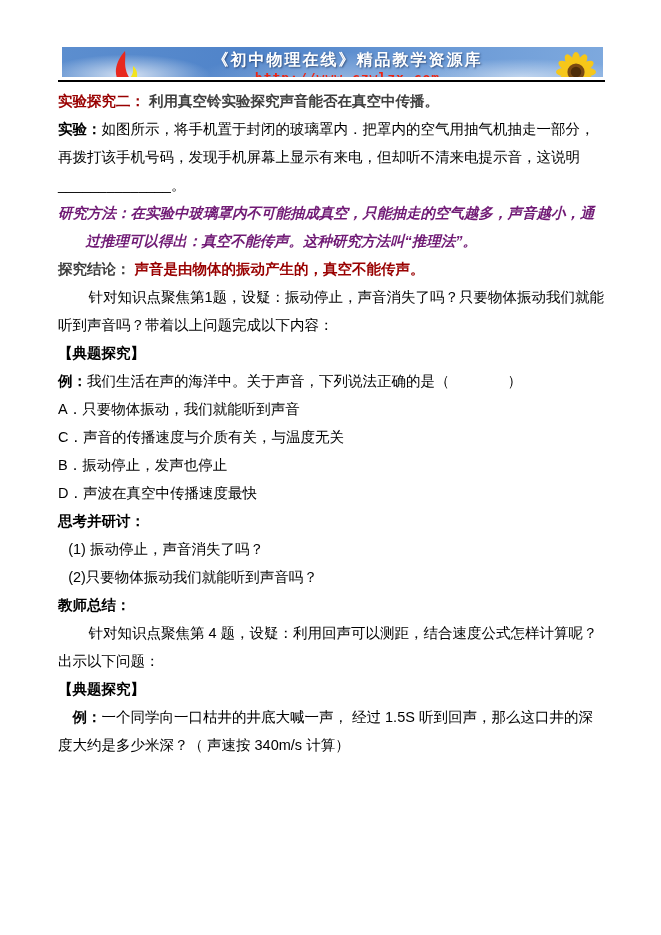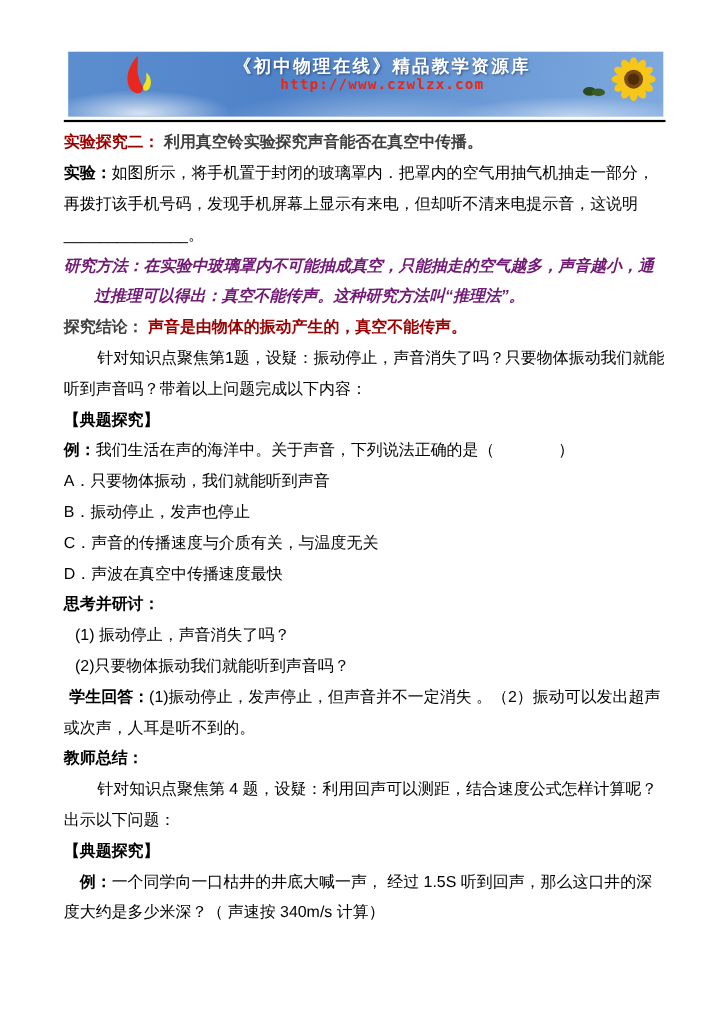--- a/index.html
+++ b/index.html
@@ -7,21 +7,21 @@
     width:661px;height:935px;background:#ffffff;
     font-family:"Liberation Sans", sans-serif;
     color:#000;
     -webkit-font-smoothing:none;
   }
   .page{padding:47px 56px 0 58px;}
 
   
   .header{border-bottom:2px solid #000;padding:0 0 3px 0;}
   .banner{
-    position:relative;height:59px;margin:0 2px 0 4px;overflow:hidden;
+    position:relative;height:30px;margin:0 2px 0 4px;overflow:hidden;
     background:
       radial-gradient(ellipse 120px 30px at 12% 95%, rgba(255,255,255,.75), rgba(255,255,255,0) 70%),
       radial-gradient(ellipse 160px 26px at 85% 100%, rgba(255,255,255,.55), rgba(255,255,255,0) 70%),
       radial-gradient(ellipse 200px 40px at 50% 110%, rgba(255,255,255,.35), rgba(255,255,255,0) 70%),
       linear-gradient(100deg,#5c8ecf 0%,#4f83c9 35%,#6b9ad6 70%,#7ea9de 100%);
   }
   .banner-title{
     position:absolute;top:3px;left:90px;right:60px;text-align:center;
     color:#ffffff;font-weight:bold;font-size:16px;letter-spacing:2px;
     text-shadow:1px 1px 2px rgba(20,40,80,.65);white-space:nowrap;
@@ -117,32 +117,29 @@
 
     <p class="ind2">针对知识点聚焦第1题，设疑：振动停止，声音消失了吗？只要物体振动我们就能听到声音吗？带着以上问题完成以下内容：</p>
 
     <p class="b">【典题探究】</p>
 
     <p>
       <span class="b">例：</span><span>我们生活在声的海洋中。关于声音，下列说法正确的是（　　　　）</span>
     </p>
 
     <p>A．只要物体振动，我们就能听到声音</p>
+    <p>C．声音的传播速度与介质有关，与温度无关</p>
     <p>B．振动停止，发声也停止</p>
-    <p>C．声音的传播速度与介质有关，与温度无关</p>
     <p>D．声波在真空中传播速度最快</p>
 
     <p class="b">思考并研讨：</p>
 
     <p class="indq">(1) 振动停止，声音消失了吗？</p>
     <p class="indq">(2)只要物体振动我们就能听到声音吗？</p>
 
-    <p class="indhalf">
-      <span class="b">学生回答：</span><span>(1)振动停止，发声停止，但声音并不一定消失 。（2）振动可以发出超声或次声，人耳是听不到的。</span>
-    </p>
 
     <p class="b">教师总结：</p>
 
 
     <p class="ind2">针对知识点聚焦第 4 题，设疑：利用回声可以测距，结合速度公式怎样计算呢？出示以下问题：</p>
 
     <p class="b">【典题探究】</p>
 
     <p class="ind1">
       <span class="b">例：</span><span>一个同学向一口枯井的井底大喊一声， 经过 1.5S 听到回声，那么这口井的深度大约是多少米深？（ 声速按 340m/s 计算）</span>

